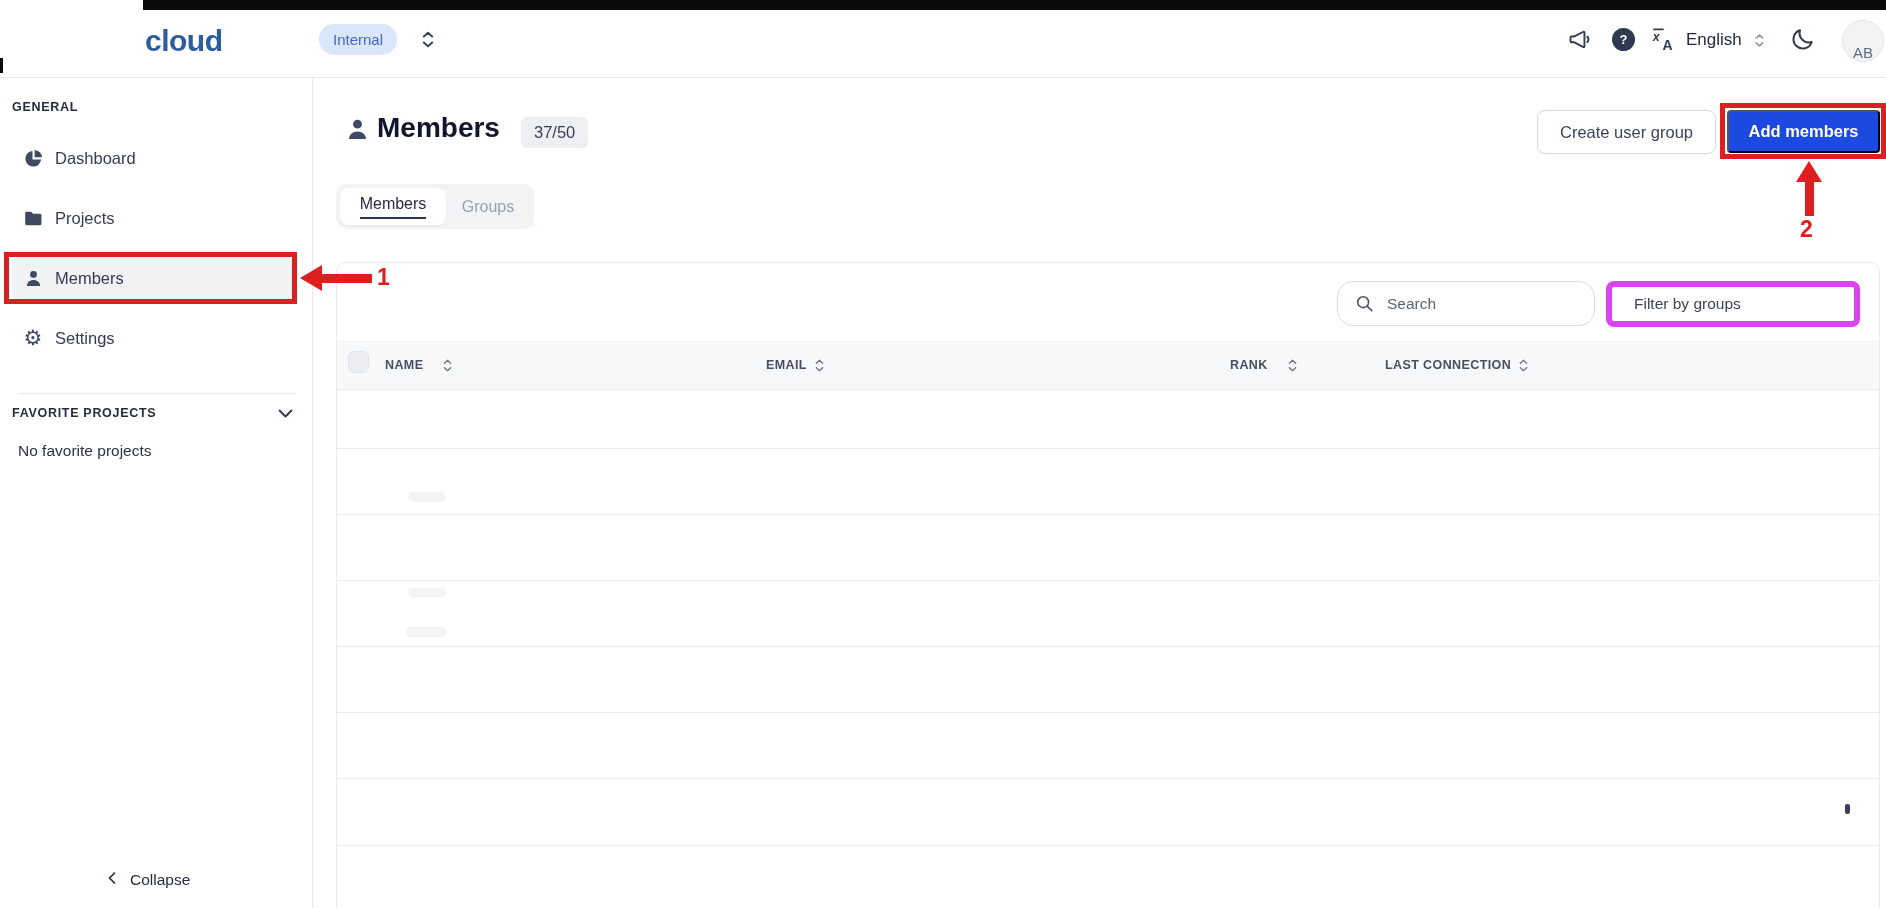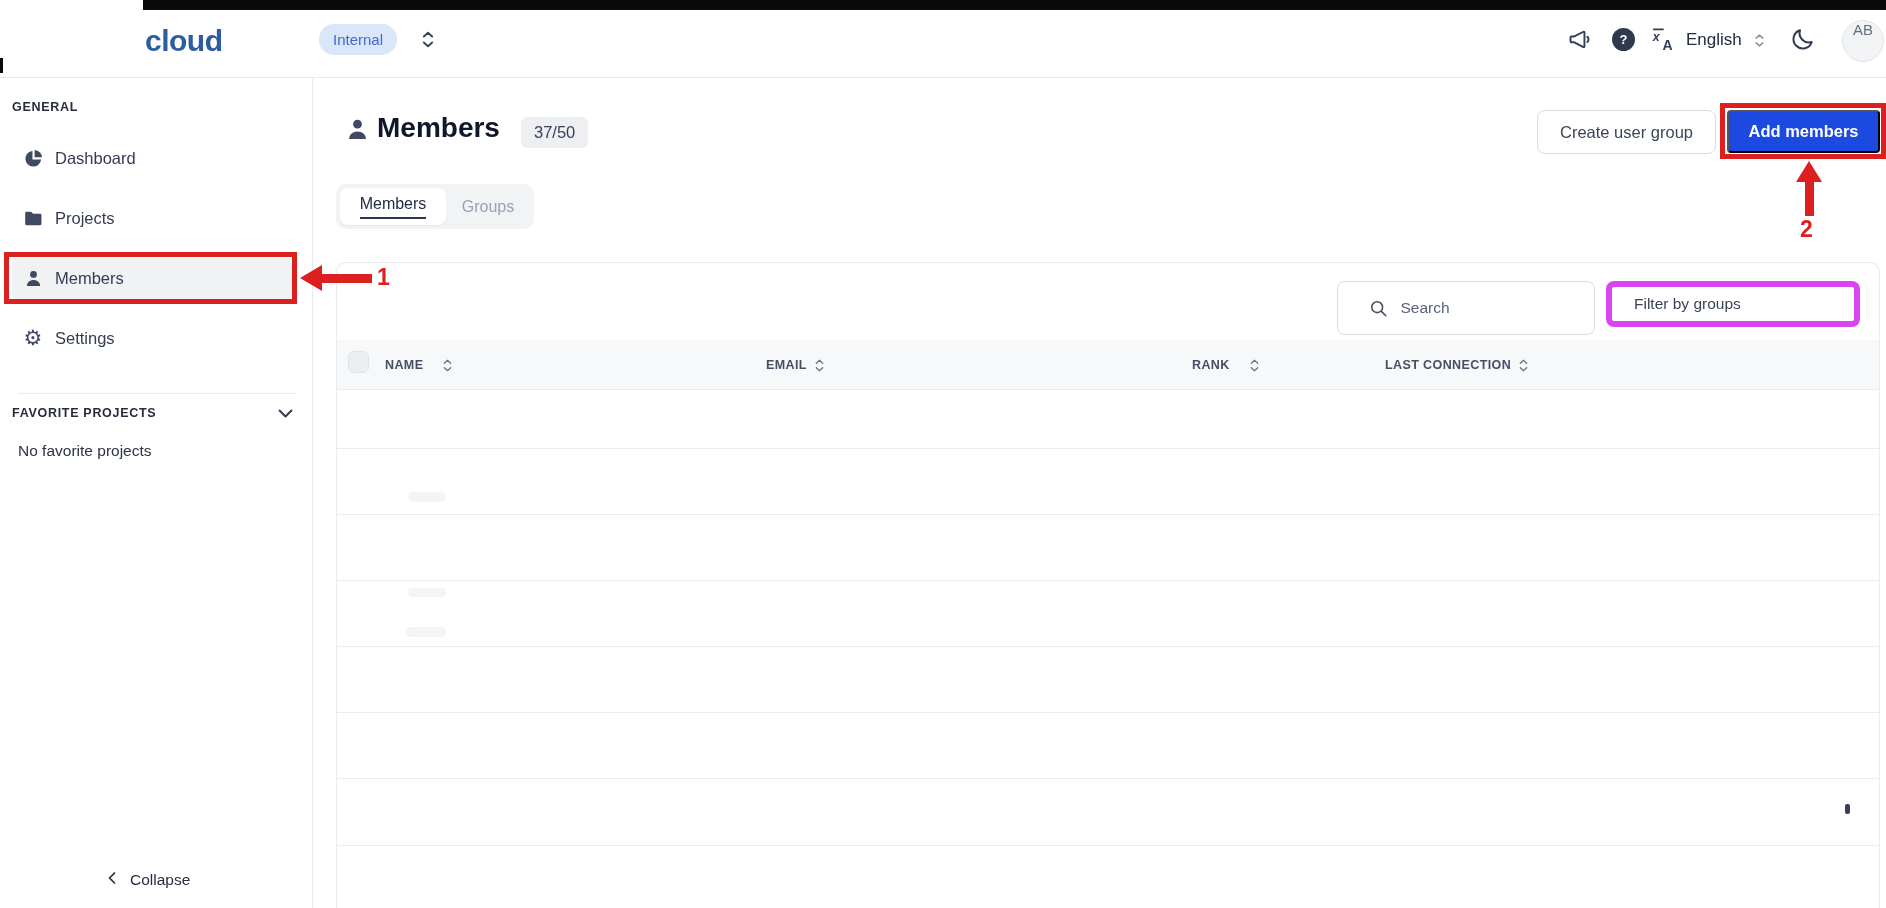--- a/index.html
+++ b/index.html
@@ -16,21 +16,21 @@
   .org-badge { left:319px; top:24px; height:31px; padding:0 14px; background:#dae6fa; color:#4468cd; font-size:15px; border-radius:15px; display:flex; align-items:center; cursor:pointer; }
   .updown { display:inline-flex; color:#39425a; cursor:pointer; }
   .org-updown { left:421px; top:30px; }
   .top-icons { color:#323c52; cursor:pointer; }
   .icon-megaphone { left:1566px; top:26px; }
   .help-circle { left:1612px; top:28px; width:23px; height:23px; border-radius:50%; background:#2f3a50; color:#fff; font-size:13px; font-weight:700; display:flex; align-items:center; justify-content:center; cursor:pointer; }
   .icon-translate { left:1650px; top:26px; }
   .lang-label { left:1686px; top:30px; font-size:17px; color:#232b40; cursor:pointer; }
   .lang-updown { left:1754px; top:33px; color:#8a92a4; }
   .icon-moon { left:1789px; top:26px; }
-  .avatar { left:1842px; top:20px; width:42px; height:42px; border-radius:50%; background:#f2f3f5; border:1px solid #e2e5ea; color:#626d85; font-size:15px; display:flex; align-items:flex-start; justify-content:center; cursor:pointer; }
+  .avatar { left:1842px; top:20px; width:42px; height:42px; border-radius:50%; background:#f2f3f5; border:1px solid #e2e5ea; color:#626d85; font-size:15px; display:flex; align-items:flex-end; justify-content:center; cursor:pointer; }
 
   
   .sidebar { left:0; top:78px; width:313px; height:830px; background:#fff; border-right:1px solid #e7e9ed; }
   .section-label { font-size:12.5px; font-weight:700; letter-spacing:0.7px; color:#262c3d; }
   .general-label { left:12px; top:100px; }
   .side-item { left:0; width:300px; height:40px; display:flex; align-items:center; cursor:pointer; }
   .side-item .s-icon { position:absolute; left:22px; width:22px; height:22px; display:flex; align-items:center; justify-content:center; color:#3f4962; }
   .side-item .s-label { position:absolute; left:55px; font-size:16.5px; color:#343c54; }
   .item-dashboard { top:138px; }
   .item-projects { top:198px; }
@@ -67,32 +67,32 @@
 
   
   .tabs-wrap { left:336px; top:184px; width:198px; height:45px; background:#f2f3f5; border-radius:10px; display:flex; align-items:center; padding:4px; }
   .tab { height:37px; display:flex; align-items:center; justify-content:center; cursor:pointer; font-size:16px; }
   .tab-active { width:106px; background:#fff; border-radius:8px; color:#232c46; box-shadow:0 1px 2px rgba(20,30,60,.06); }
   .tab-active .tab-text { border-bottom:2px solid #2c3650; padding-bottom:4px; }
   .tab-inactive { width:84px; color:#99a1b3; }
 
   
   .card { left:336px; top:262px; width:1544px; height:646px; background:#fff; border:1px solid #e9ebee; border-bottom:none; border-radius:10px 10px 0 0; }
-  .search-box { left:1337px; top:281px; width:258px; height:54px; border:1px solid #d9dde4; border-radius:8px; background:#fff; display:flex; align-items:center;justify-content:center; }
+  .search-box { left:1337px; top:281px; width:258px; height:45px; border:1px solid #d9dde4; border-radius:16px; background:#fff; display:flex; align-items:center; }
   .search-box svg { margin-left:16px; color:#4a5264; flex:none; }
   .search-input { border:none; outline:none; background:transparent; margin-left:12px; width:180px; font-size:15.5px; color:#2c3344; font-family:inherit; }
   .search-input::placeholder { color:#58627a; opacity:1; }
   .filter-btn { left:1606px; top:281px; width:254px; height:46px; border:6px solid #d946ef; border-radius:8px; background:#fff; display:flex; align-items:center; padding-left:22px; font-size:15.5px; color:#3c445a; cursor:pointer; }
 
   
   .thead { left:337px; top:340px; width:1542px; height:50px; background:#f7f8fa; border-bottom:1px solid #e8eaed; }
   .checkbox { left:348px; top:351px; width:21px; height:22px; border-radius:6px; background:#eceef1; border:1px solid #e0e4e9; cursor:pointer; }
   .th { top:352px; height:26px; display:flex; align-items:center; gap:8px; font-size:12.5px; font-weight:700; letter-spacing:0.4px; color:#454e63; cursor:pointer; }
   .th svg { color:#6b7486; }
-  .th-name { left:385px;gap:20px; } .th-email { left:766px; } .th-rank { left:1192px;gap:20px; } .th-last { left:1385px; }
+  .th-name { left:385px;gap:20px; } .th-email { left:766px; } .th-rank { left:1230px;gap:20px; } .th-last { left:1385px; }
   .row-sep { left:337px; width:1542px; height:1px; background:#ebedf0; }
   .blur-mark { background:#f3f4f6; border-radius:5px; }
   .stray-char { left:1845px; top:804px; width:5px; height:10px; background:#39415a; border-radius:2px; }
 </style>
 </head>
 <body>
 
 <div class="screen">
 
   <div class="abs topbar"></div>

